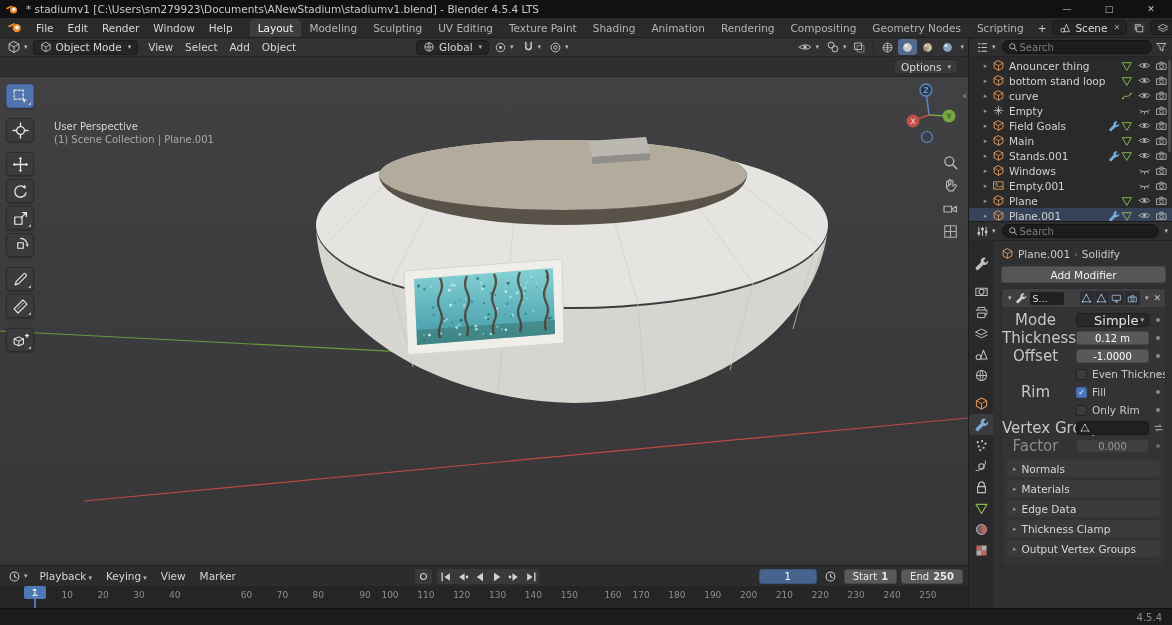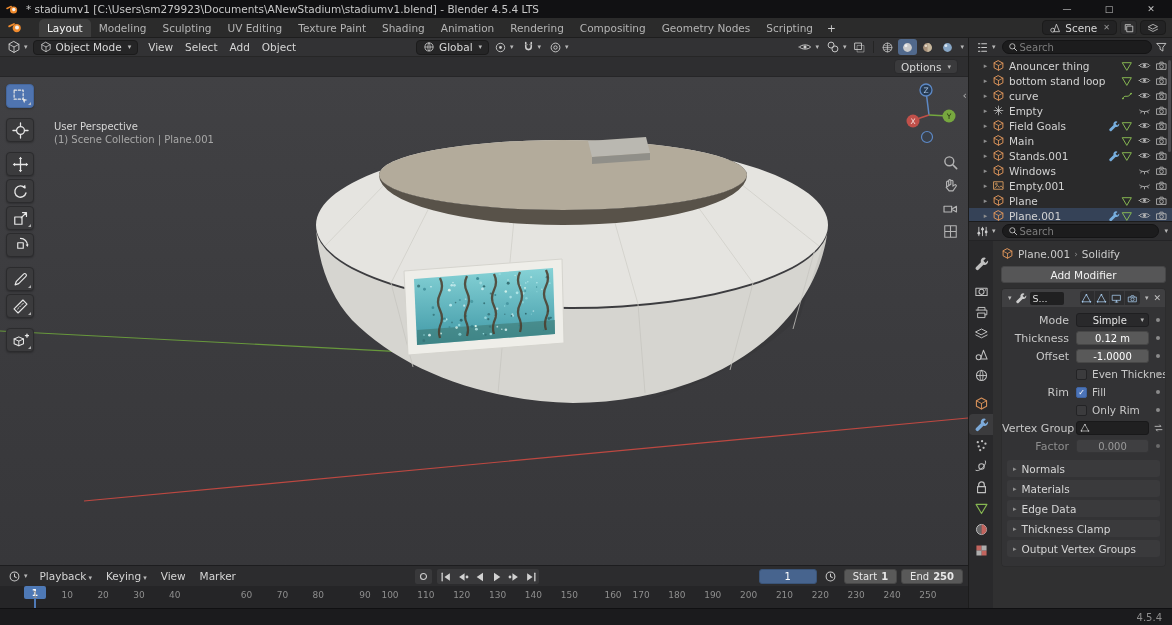--- a/index.html
+++ b/index.html
@@ -77,25 +77,25 @@
 #add-modifier{height:17px;background:#565657;border:1px solid #464647;border-radius:3px;display:flex;align-items:center;justify-content:center;font-size:10.5px;color:#f1f1f1;margin:3px 0 5px;}
 #mod-panel{background:#353536;border:1px solid #2c2c2d;border-radius:4px;overflow:hidden;}
 #mod-header{height:18px;background:#3f3f41;display:flex;align-items:center;gap:3px;padding:0 4px;}
 #mod-name{width:34px;height:13px;background:#202021;border-radius:2px;font-size:9.5px;color:#dedede;display:flex;align-items:center;padding-left:3px;overflow:hidden;white-space:nowrap;}
 .mtoggles{display:flex;margin-left:auto;background:#2d2d2f;border-radius:3px;overflow:hidden;}
 .mtoggle{width:15px;height:14px;display:flex;align-items:center;justify-content:center;border-right:1px solid #3a3a3c;}
 .mtoggle:last-child{border-right:none;}
 .mclose{font-size:9px;color:#c2c2c2;margin-left:2px;}
 #mod-body{background:#333335;padding:4px 0 5px;position:relative;}
 .prow{height:18px;display:flex;align-items:center;padding-right:16px;position:relative;}
-.plabel{width:74px;text-align:right;padding-right:7px;font-size:11px;color:#c7c7c7;white-space:nowrap;flex:none;}
+.plabel{width:74px;text-align:center;padding-right:7px;font-size:15px;color:#c7c7c7;white-space:nowrap;flex:none;}
 .plabel.dim2{color:#8d8d8d;}
 .pctl{flex:1;display:flex;align-items:center;min-width:0;}
 .dd{flex:1;height:14px;background:#29292b;border:1px solid #1f1f21;border-radius:3px;display:flex;align-items:center;padding:0 4px;}
-.dd .ddv{flex:1;text-align:center;font-size:10px;color:#e3e3e3;}
+.dd .ddv{flex:1;text-align:right;font-size:13px;color:#e3e3e3;}
 .nf{flex:1;height:14px;background:#595959;border:1px solid #474747;border-radius:3px;display:flex;align-items:center;justify-content:center;font-size:10px;color:#fff;}
 .nf.disabled{background:#3f3f41;color:#9b9b9b;border-color:#353537;}
 .cb{width:11px;height:11px;background:#3b3b3d;border:1px solid #232325;border-radius:2px;display:flex;align-items:center;justify-content:center;font-size:8px;color:transparent;flex:none;}
 .cb.checked{background:#4c74b8;border-color:#3f64a2;color:#fff;}
 .cb.checked::after{content:"✓";}
 .cblabel{font-size:10.5px;color:#c7c7c7;margin-left:5px;white-space:nowrap;}
 .adot{position:absolute;right:5px;top:50%;transform:translateY(-50%);width:4px;height:4px;border-radius:50%;background:#8b8b8b;}
 .adot.dim{background:#6a6a6a;}
 .swapic{position:absolute;right:1px;top:50%;transform:translateY(-50%);display:flex;}
 .vgfield{flex:1;height:14px;background:#202021;border:1px solid #19191a;border-radius:3px;display:flex;align-items:center;padding:0 3px;gap:3px;}
@@ -142,20 +142,27 @@
 <div id="topbar">
   <span class="tb-logo">
       <span class="jsicon">
         <svg viewBox="0 0 16 16" width="15" height="15">
           <path d="M1.2 6.8 6.4 4.2" fill="none" stroke="#f08b2e" stroke-width="1.8" stroke-linecap="round" stroke-linejoin="round"></path>
           <circle cx="9.3" cy="8.6" r="4.4" fill="#f08b2e" stroke="none" stroke-width="1.1"></circle>
           <circle cx="9.6" cy="7.9" r="2.1" fill="#f2f2f2" stroke="none" stroke-width="1.1"></circle>
         </svg>
       </span>
     </span>
+  <div id="topbar-menus">
+      <span class="menu">File</span>
+      <span class="menu">Edit</span>
+      <span class="menu">Render</span>
+      <span class="menu">Window</span>
+      <span class="menu">Help</span>
+    </div>
   <div id="workspace-tabs">
       <span class="wtab active">Layout</span>
       <span class="wtab">Modeling</span>
       <span class="wtab">Sculpting</span>
       <span class="wtab">UV Editing</span>
       <span class="wtab">Texture Paint</span>
       <span class="wtab">Shading</span>
       <span class="wtab">Animation</span>
       <span class="wtab">Rendering</span>
       <span class="wtab">Compositing</span>

